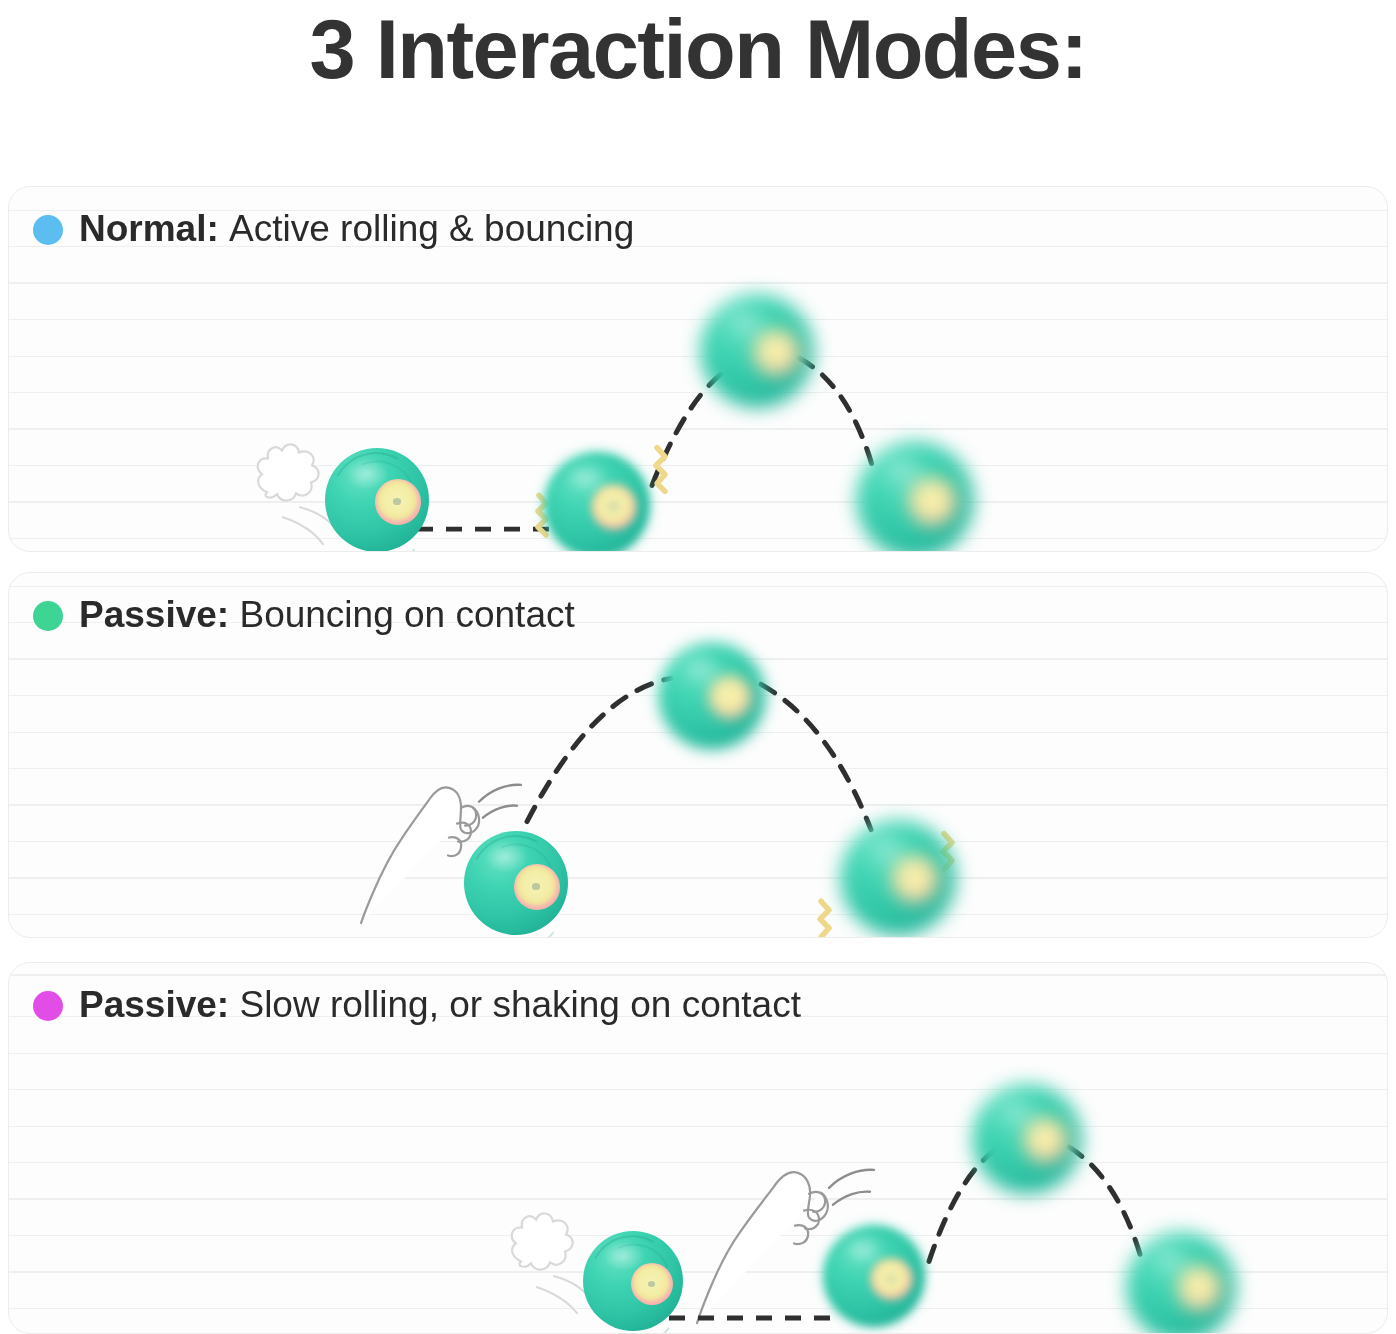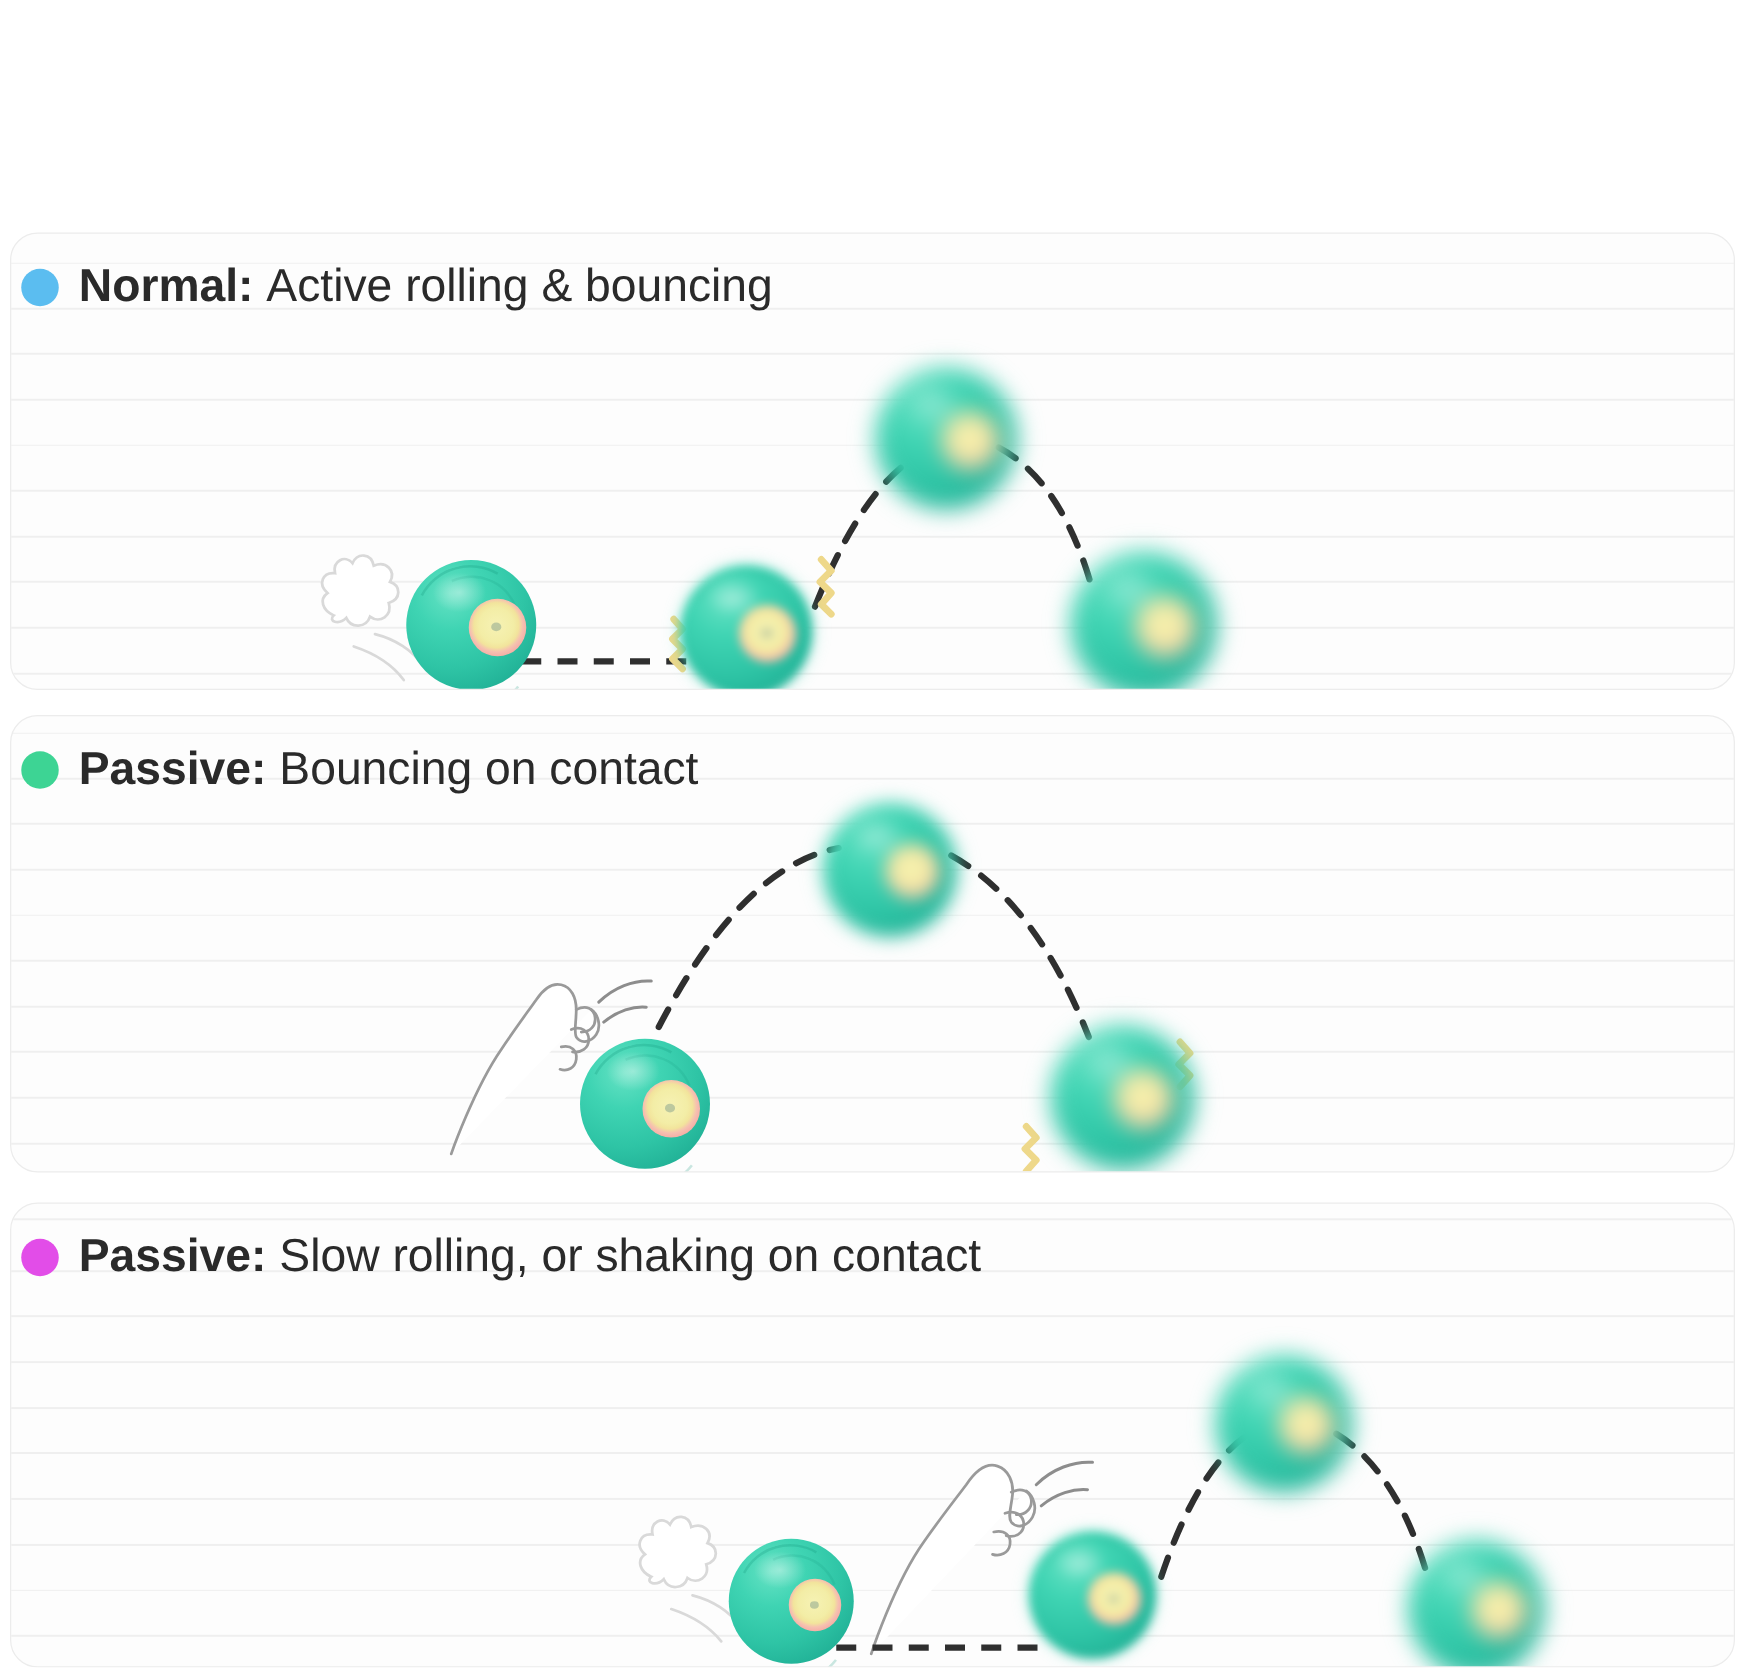--- a/index.html
+++ b/index.html
@@ -60,21 +60,21 @@
     background-position: 0 22px;
     pointer-events: none;
   }
   #card-normal  .rules { background-position: 0 24px; }
   #card-passive .rules { background-position: 0 14px; }
   #card-gentle  .rules { background-position: 0 18px; }
 
   
   .hdr {
     position: absolute;
-    left: 8px;
+    left: 24px;
     top: 20px;
     display: flex;
     align-items: center;
     gap: 16px;
     z-index: 6;
   }
   .dot {
     width: 30px; height: 30px;
     border-radius: 50%;
     flex: 0 0 auto;
@@ -152,20 +152,21 @@
     border-radius: 50%;
     background: radial-gradient(circle, rgba(61,212,179,0.30) 45%, rgba(61,212,179,0) 72%);
     z-index: -1;
   }
 </style>
 </head>
 <body>
 
 <div class="page">
 
+  <div class="title">3 Interaction Modes:</div>
 
   <div class="card" id="card-normal">
     <div class="rules"></div>
 
     <div class="hdr">
       <span class="dot" style="background:#5bbdf0"></span>
       <span class="hdr-text">
         <span class="lbl">Normal: </span>
         <span class="desc">Active rolling &amp; bouncing</span>
       </span>

